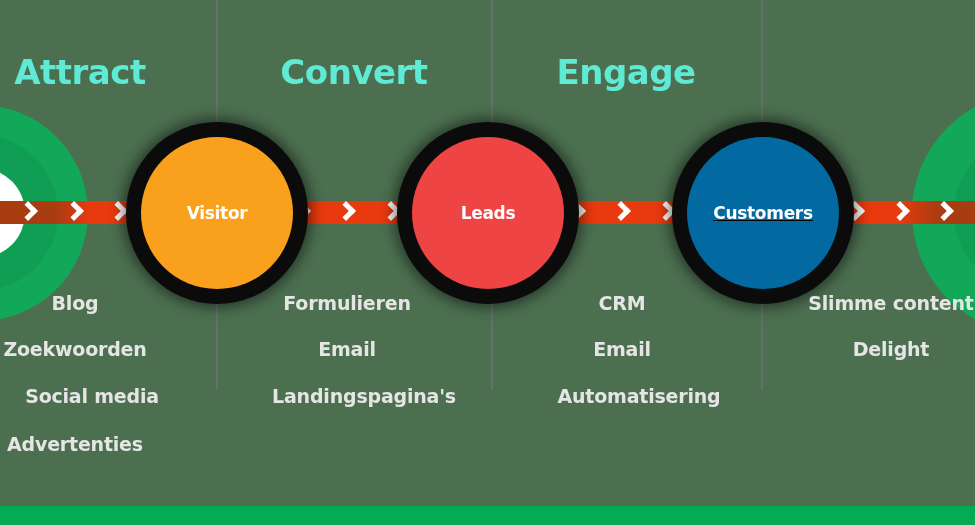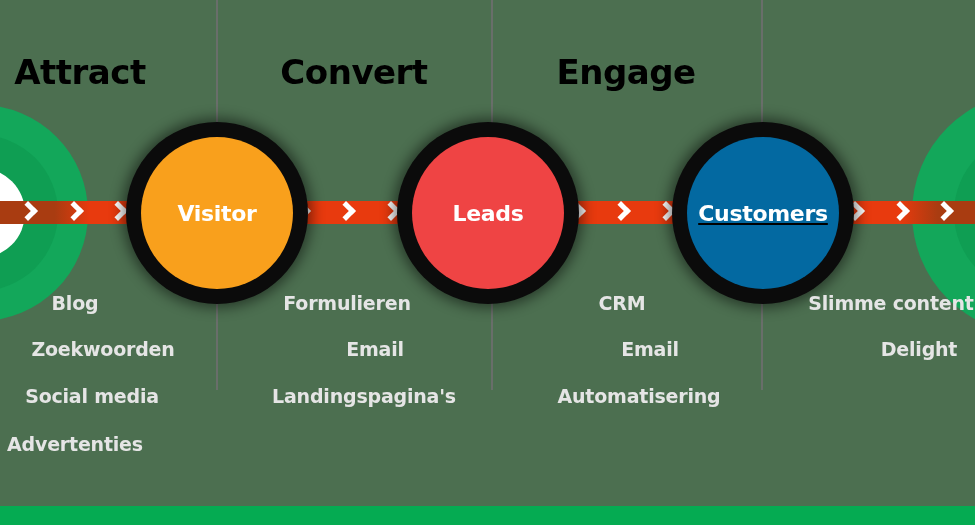--- a/index.html
+++ b/index.html
@@ -34,37 +34,37 @@
   
   .node{
     position:absolute;top:137px;width:152px;height:152px;border-radius:50%;z-index:5;
     display:flex;align-items:center;justify-content:center;
     box-shadow:0 0 0 15px #0B0B0B, 0 0 13px 19px rgba(0,0,0,0.48);
   }
   .node-visitor  {left:141px;background:#F9A01C;}
   .node-leads    {left:412px;background:#ef4444;}
   .node-customers{left:687px;background:#0369a1;text-decoration:underline;}
   .node-label{
-    color:#FFFFFF;font-size:22px;font-weight:700;letter-spacing:-0.3px;
+    color:#FFFFFF;font-size:17px;font-weight:700;letter-spacing:-0.3px;
   }
 
   
   .stage-title{
     position:absolute;top:52px;transform:translateX(-50%);z-index:6;
-    color:#000000;font-size:34px;font-weight:700;letter-spacing:-0.5px;white-space:nowrap;
+    color:#5eead4;font-size:34px;font-weight:700;letter-spacing:-0.5px;white-space:nowrap;
   }
   .t0{left:80px;} .t1{left:354px;} .t2{left:626px;} .t3{left:898px;}
 
   
   .tactic{
     position:absolute;transform:translateX(-50%);z-index:6;
     color:#e5e5e5;font-size:19px;font-weight:700;letter-spacing:-0.2px;white-space:nowrap;
   }
   .c0{left:75px;} .c1{left:347px;} .c2{left:622px;} .c3{left:891px;}
-  .r0{top:292px;} .r1{top:338px;margin-left:28px;} .r2{top:385px;margin-left:17px;} .r3{top:433px;}
+  .r0{top:292px;} .r1{top:338px;} .r2{top:385px;margin-left:17px;} .r3{top:433px;}
 
   
   .footer-bar{position:absolute;left:0;top:506px;width:975px;height:19px;background:#05AB52;z-index:2;}
 </style>
 </head>
 <body>
 
 <div id="stage">
 
   <div class="divider d1"></div>

